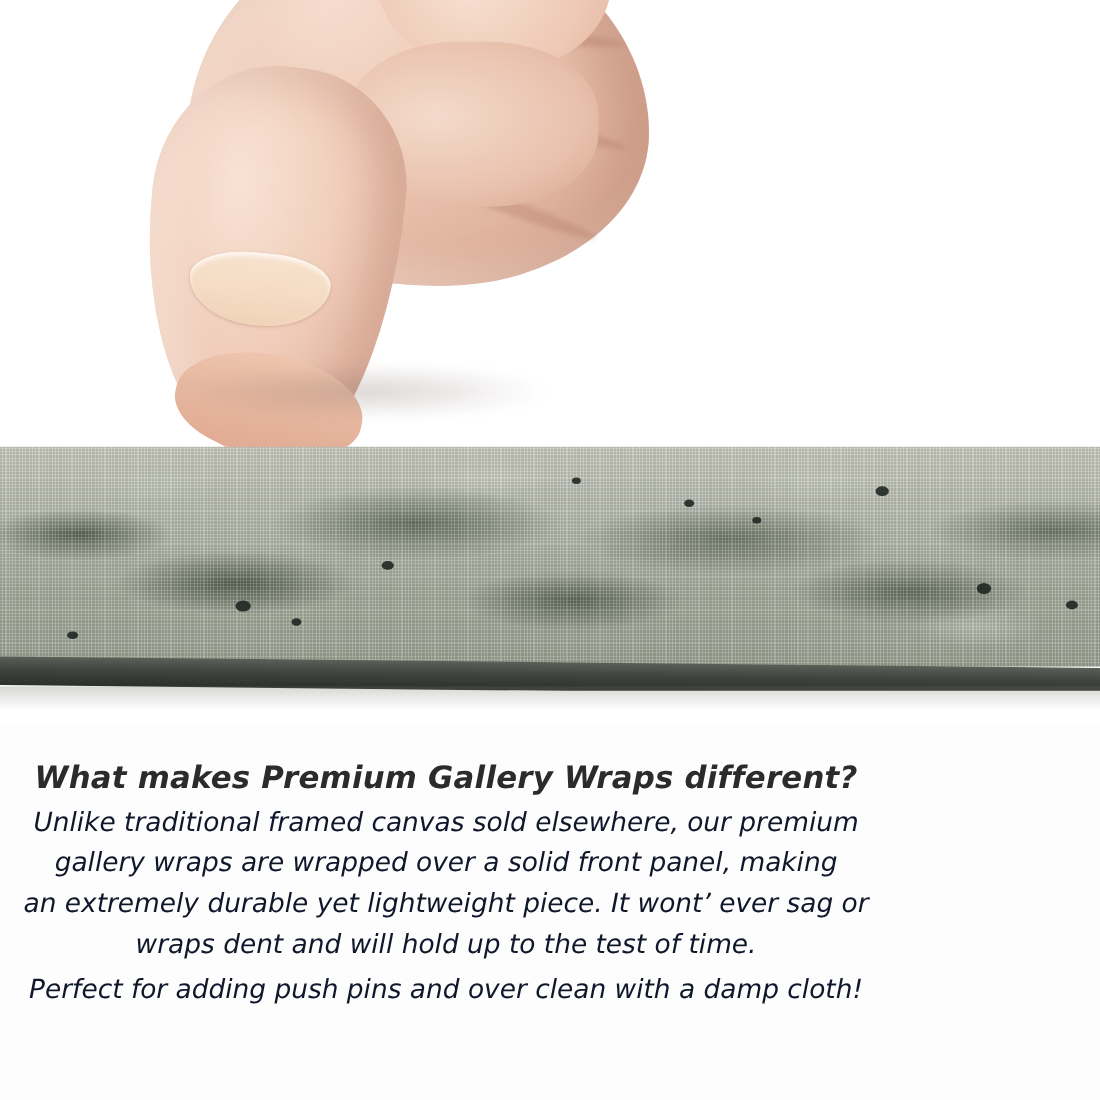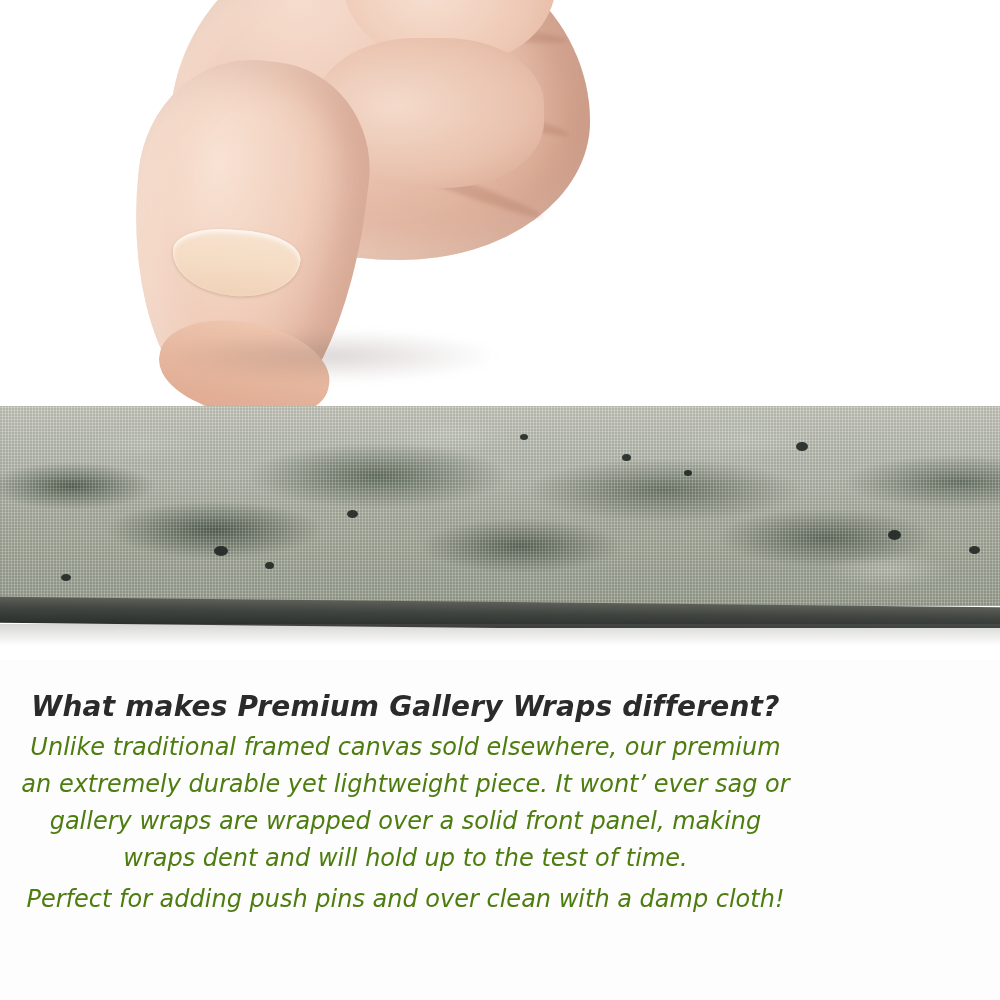--- a/index.html
+++ b/index.html
@@ -203,21 +203,21 @@
     margin: 0 0 6px 0;
     font-size: 28px;
     font-weight: 700;
     letter-spacing: 0.2px;
   }
   .caption p {
     margin: 0;
     font-size: 24px;
     line-height: 37px;
     font-weight: 400;
-    color: #4d7c0f;
+    color: #0f172a;
   }
   .caption .last {
     margin-top: 4px;
   }
 </style>
 </head>
 <body>
 
 <div class="page">
 
@@ -254,19 +254,19 @@
         <div class="speck" style="left:52%;top:14%;width:8px;height:6px;"></div>
       </div>
       <div class="strip-bottom"></div>
     </div>
     <div class="strip-shadow"></div>
   </div>
 
   <div class="caption">
     <h2>What makes Premium Gallery Wraps different?</h2>
     <p>Unlike traditional framed canvas sold elsewhere, our premium</p>
+    <p>gallery wraps are wrapped over a solid front panel, making</p>
     <p>an extremely durable yet lightweight piece. It wont’ ever sag or</p>
-    <p>gallery wraps are wrapped over a solid front panel, making</p>
     <p>wraps dent and will hold up to the test of time.</p>
     <p class="last">Perfect for adding push pins and over clean with a damp cloth!</p>
   </div>
 
 </div>
 
 </body></html>

